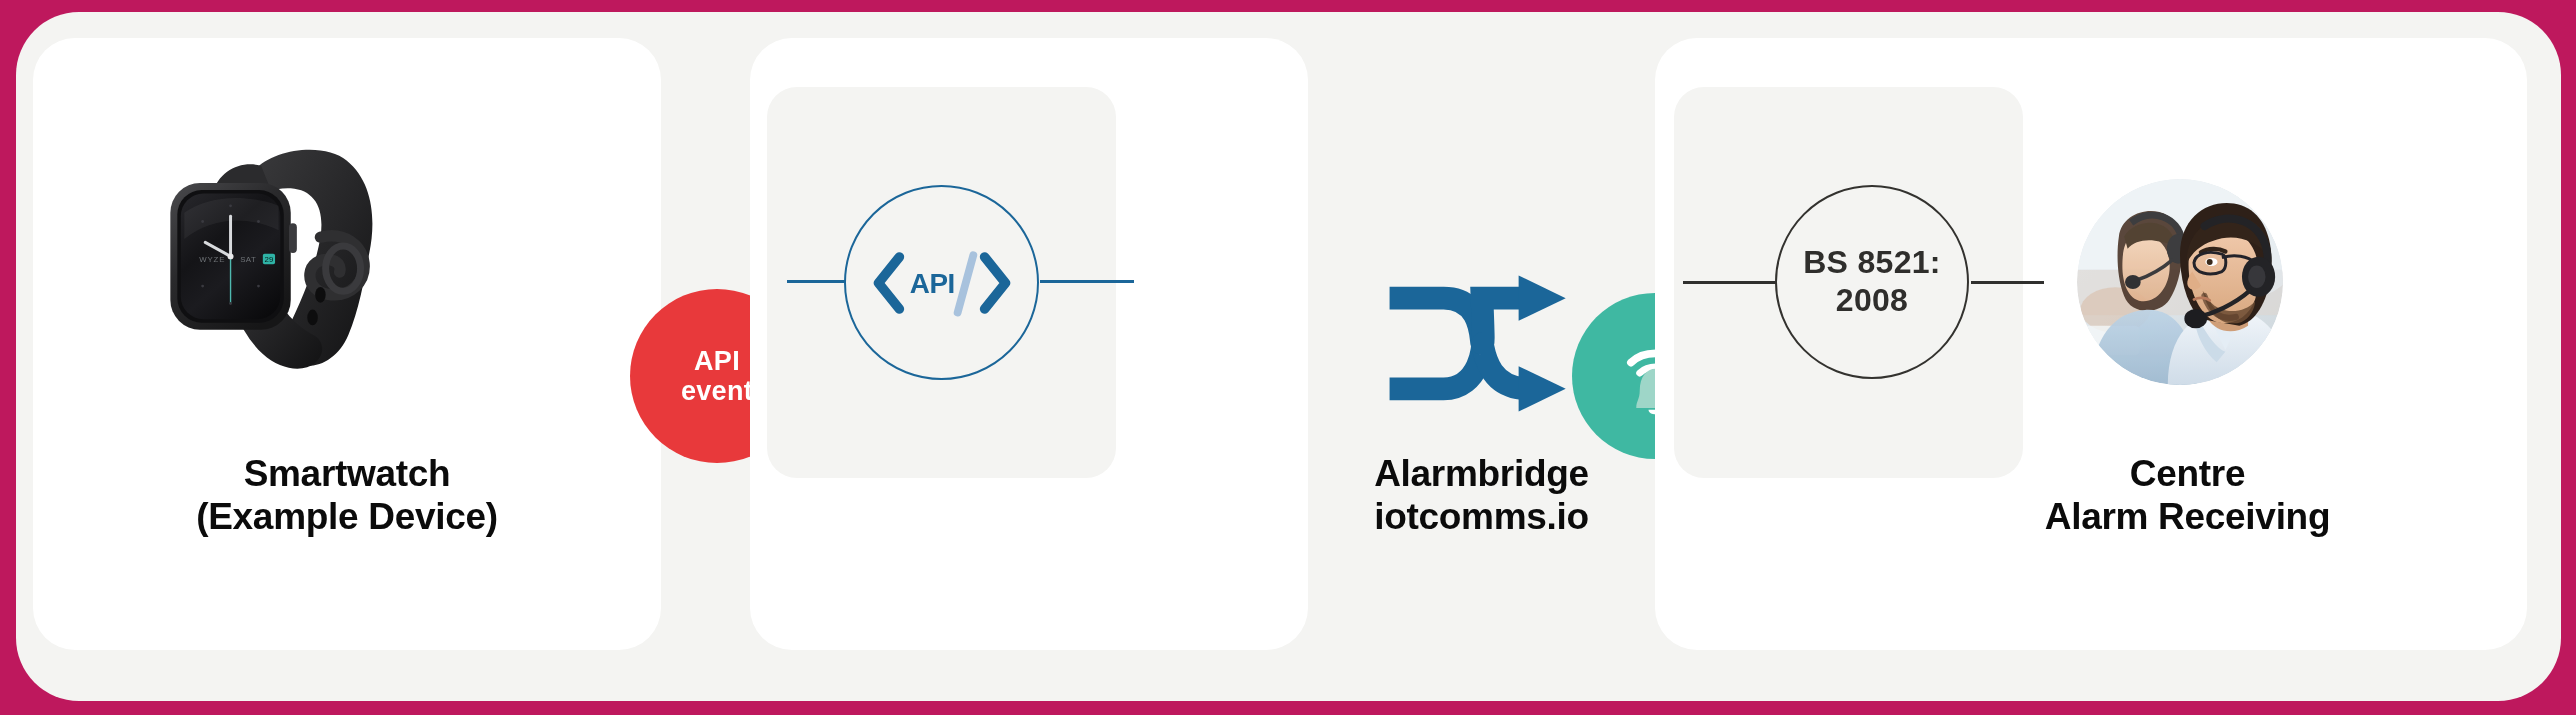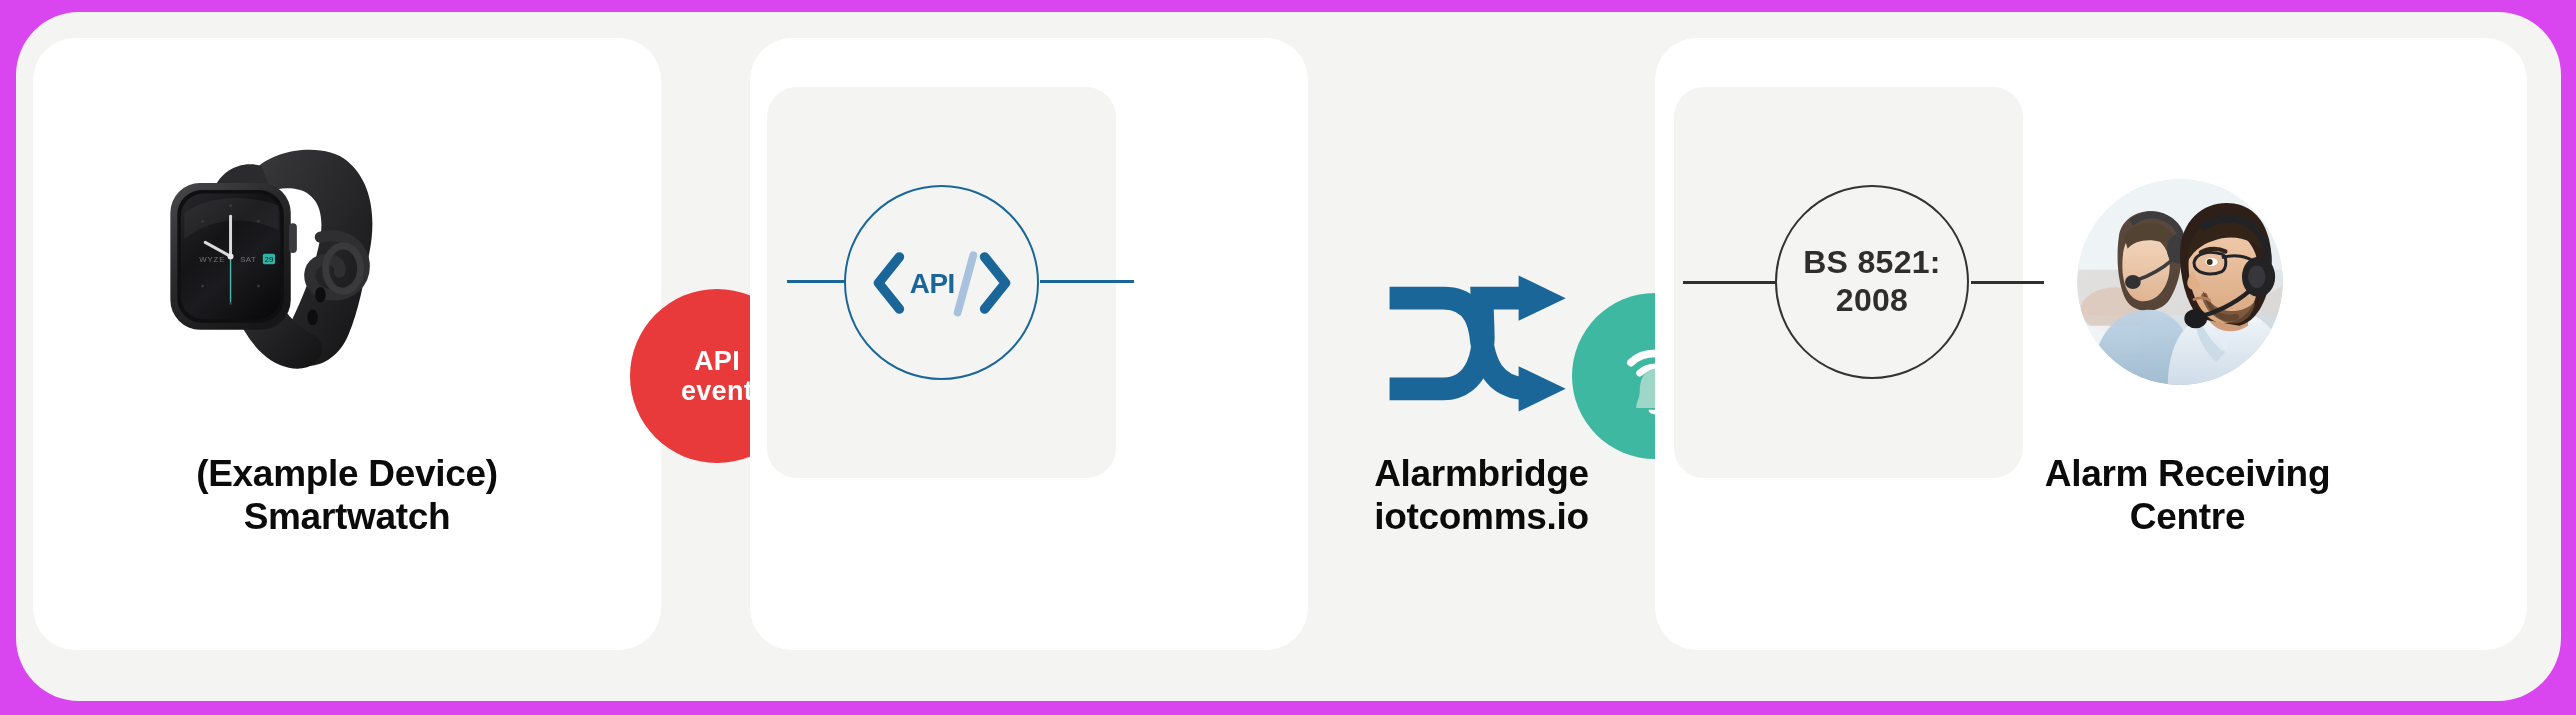--- a/index.html
+++ b/index.html
@@ -9,21 +9,21 @@
     background: #ffffff;
   }
   body {
     font-family: "Liberation Sans", sans-serif;
   }
 
   #stage {
     position: relative;
     width: 2576px;
     height: 716px;
-    background: #d946ef;
+    background: #be185d;
     overflow: hidden;
   }
 
   
   .shell {
     position: absolute;
     left: 15.7px;
     top: 12.2px;
     width: 2545px;
     height: 689px;
@@ -220,22 +220,22 @@
         </g>
 
         <text x="93" y="168" font-family="'Liberation Sans', sans-serif" font-size="9" fill="#6e7276" letter-spacing="1">WYZE</text>
         <text x="140" y="168" font-family="'Liberation Sans', sans-serif" font-size="9" fill="#6e7276" letter-spacing="0.5">SAT</text>
         <rect x="166" y="159" width="14" height="12" rx="2" fill="#2fb3a6"></rect>
         <text x="168" y="168.5" font-family="'Liberation Sans', sans-serif" font-size="9" fill="#06211f">29</text>
       </svg>
     </div>
 
     <div class="caption" style="left:0; top:415px; width:628px;">
+      <div>Smartwatch</div>
       <div>(Example Device)</div>
-      <div>Smartwatch</div>
     </div>
   </div>
 
   <div class="node node-apievent" style="left:630px; top:289px;">
     <span>API</span>
     <span>event</span>
   </div>
 
   <div class="card card-api">
     <div class="panel panel-api"></div>
@@ -407,19 +407,19 @@
           <ellipse cx="208" cy="112" rx="19" ry="23" fill="#232326"></ellipse>
           <ellipse cx="206" cy="112" rx="10" ry="13" fill="#37373b"></ellipse>
 
           <path d="M198 128 C 180 144 156 154 140 158" fill="none" stroke="#232326" stroke-width="5" stroke-linecap="round"></path>
           <ellipse cx="136" cy="160" rx="13" ry="11" fill="#1d1d20"></ellipse>
         </g>
       </svg>
     </div>
 
     <div class="caption" style="left:262px; top:415px; width:541px;">
+      <div>Centre</div>
       <div>Alarm Receiving</div>
-      <div>Centre</div>
     </div>
   </div>
 
 </div>
 
 
 </body></html>

